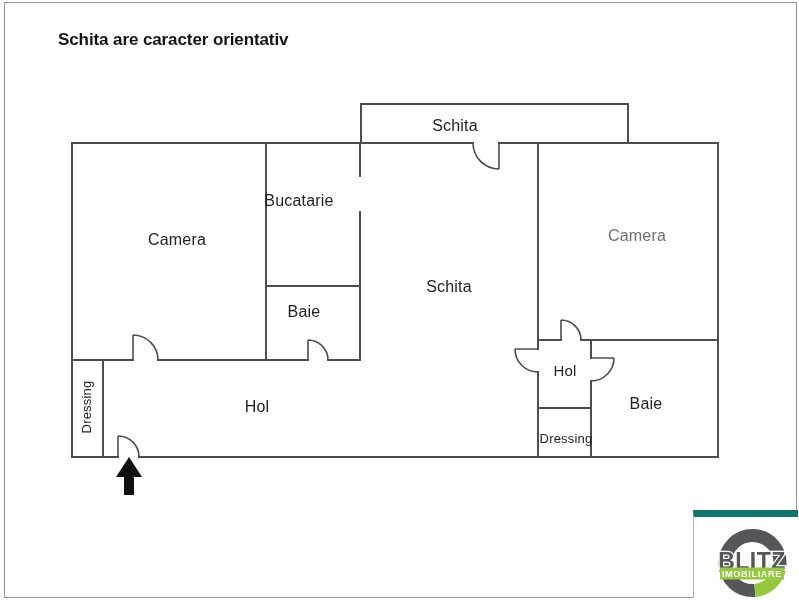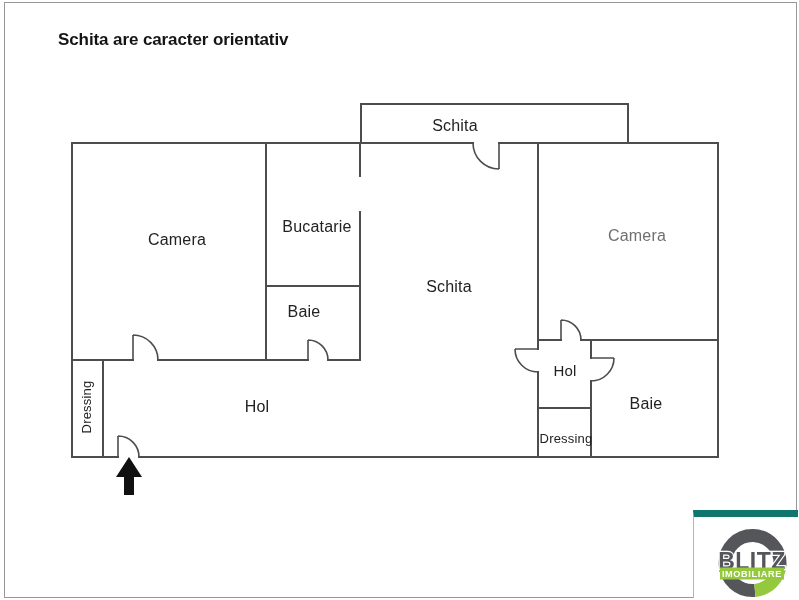--- a/index.html
+++ b/index.html
@@ -61,21 +61,21 @@
     <path d="M538,349 H515 M515,349 A23,23 0 0 0 538,372"></path>
     <path d="M561,340 V320 M561,320 A20,20 0 0 1 581,340"></path>
     <path d="M591,358 H614 M614,358 A23,23 0 0 1 591,381"></path>
   </g>
 
   <path d="M129,457 L142,477 H134 V495 H124 V477 H116 Z" fill="#111111" stroke="none"></path>
 </svg>
 
 <div class="room-label" style="left:455px; top:126px;">Schita</div>
 <div class="room-label" style="left:177px; top:240px;">Camera</div>
-<div class="room-label" style="left:317px; top:201px;margin-top:26px;">Bucatarie</div>
+<div class="room-label" style="left:299px; top:201px;">Bucatarie</div>
 <div class="room-label" style="left:304px; top:312px;">Baie</div>
 <div class="room-label" style="left:449px; top:287px;">Schita</div>
 <div class="room-label muted" style="left:637px; top:236px;">Camera</div>
 <div class="room-label" style="left:257px; top:407px;">Hol</div>
 <div class="room-label" style="left:565px; top:370px; font-size:15px;">Hol</div>
 <div class="room-label" style="left:646px; top:404px;">Baie</div>
 <div class="room-label small vertical" style="left:86px; top:407px;">Dressing</div>
 <div class="room-label small" style="left:566px; top:438px;">Dressing</div>
 
 <div class="logo-box">

